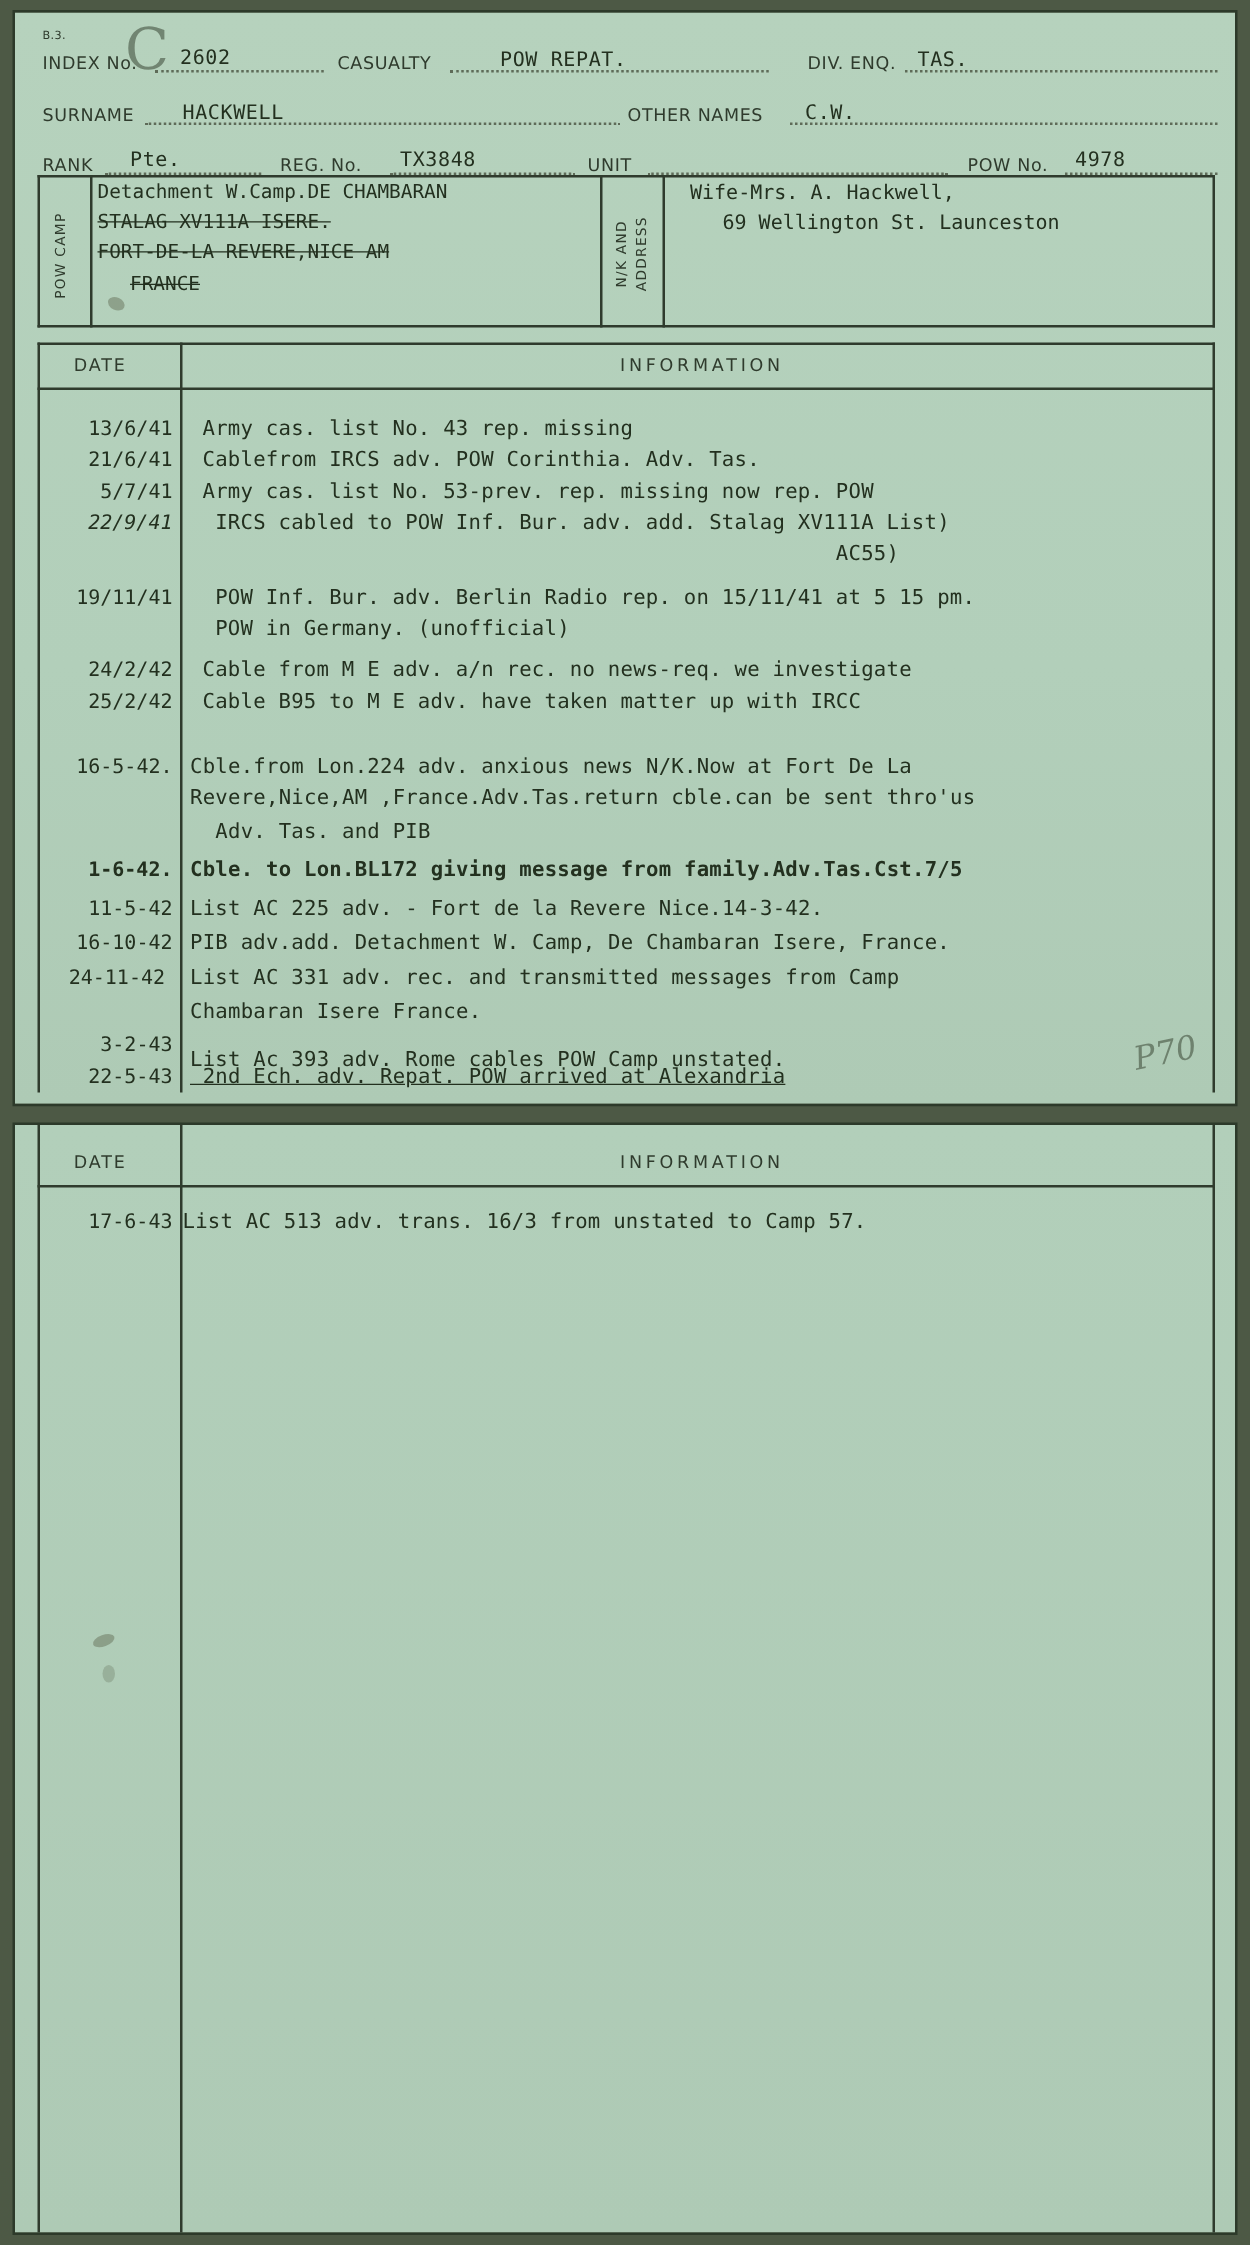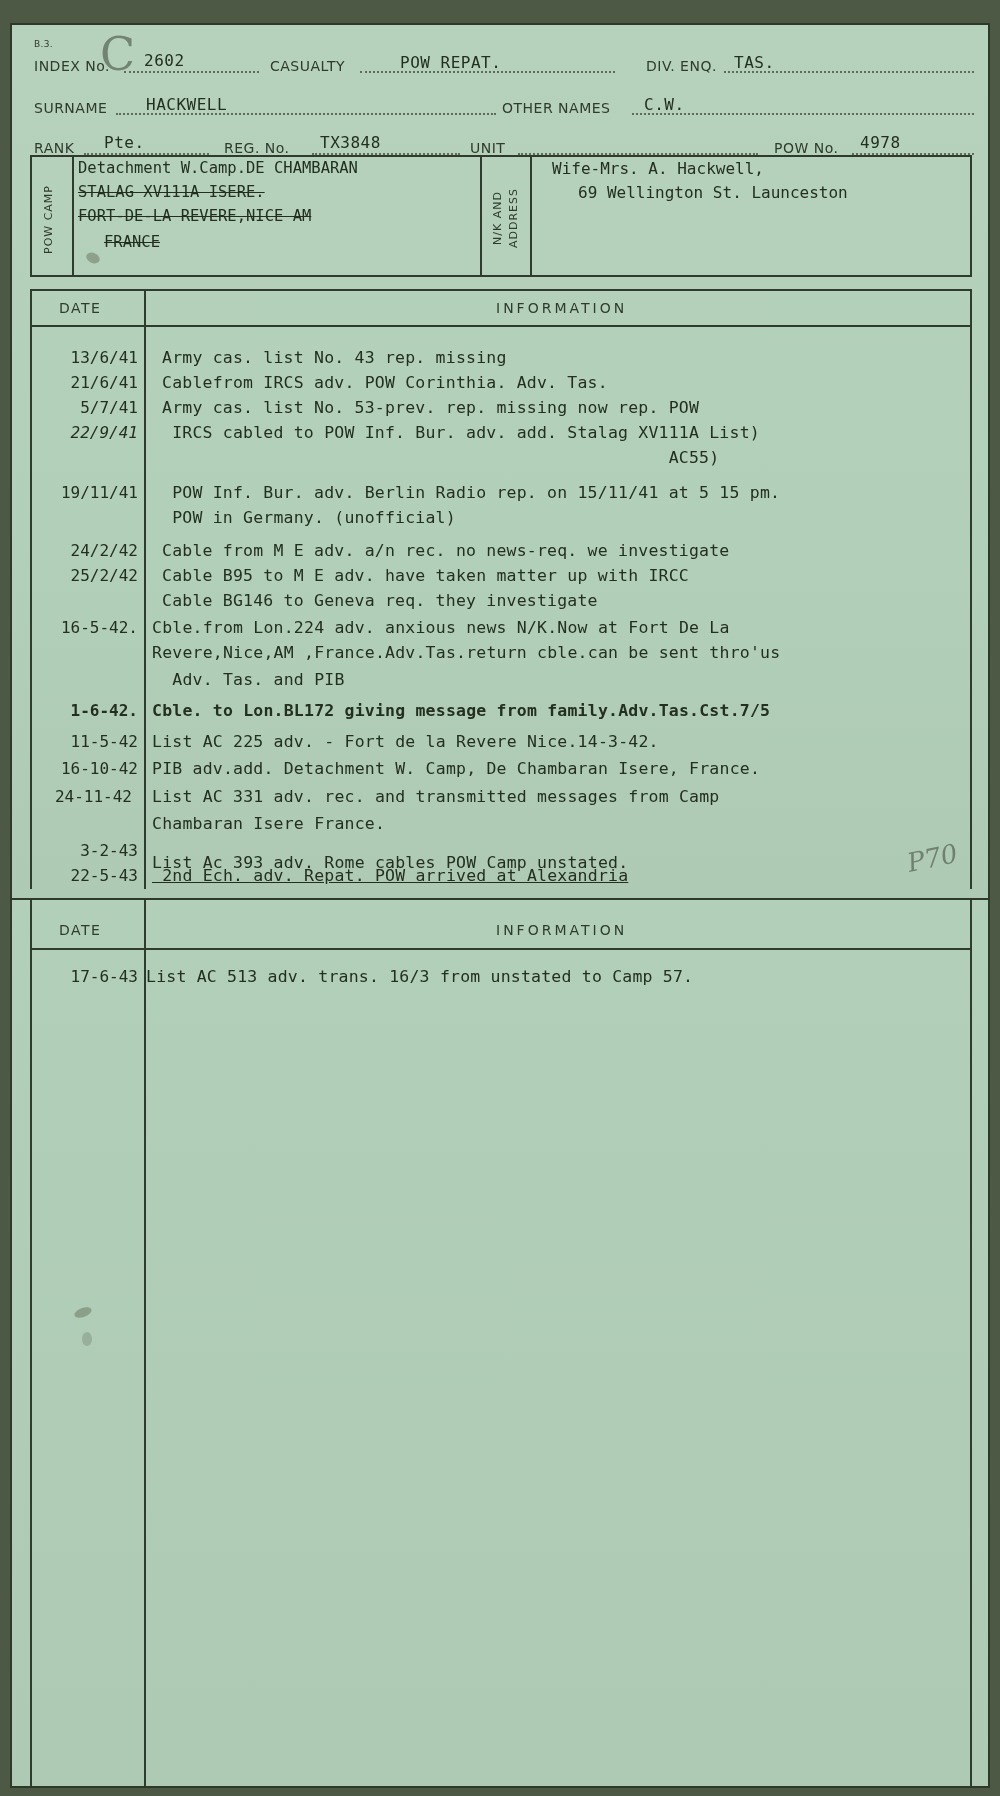--- a/index.html
+++ b/index.html
@@ -23,21 +23,21 @@
   }
   
   .card {
     position: absolute;
     background: #b9d4c0;
     border: 2px solid #2d3a2a;
     box-sizing: border-box;
   }
   #card-top {
     left: 10px;
-    top: 23px;
+    top: 8px;
     width: 980px;
     height: 877px;
     background: linear-gradient(180deg,#b6d2bd 0%, #b2cfba 60%, #aecab5 100%);
   }
   #card-bottom {
     left: 10px;
     top: 898px;
     width: 980px;
     height: 890px;
     background: linear-gradient(180deg,#b2cfba 0%, #aecab5 100%);
@@ -229,21 +229,20 @@
     <div class="row-date" style="left:10px; top:483px; width:116px;"></div>
     <div class="row-info" style="left:150px; top:483px;"> POW in Germany. (unofficial)</div>
 
     <div class="row-date" style="left:10px; top:516px; width:116px;">24/2/42</div>
     <div class="row-info" style="left:150px; top:516px;">Cable from M E adv. a/n rec. no news-req. we investigate</div>
 
     <div class="row-date" style="left:10px; top:541px; width:116px;">25/2/42</div>
     <div class="row-info" style="left:150px; top:541px;">Cable B95 to M E adv. have taken matter up with IRCC</div>
 
     <div class="row-date" style="left:10px; top:566px; width:116px;"></div>
-    <div class="row-info" style="left:150px; top:566px;">Cable BG146 to Geneva req. they investigate</div>
 
     <div class="row-date" style="left:10px; top:593px; width:116px;">16-5-42.</div>
     <div class="row-info" style="left:140px; top:593px;">Cble.from Lon.224 adv. anxious news N/K.Now at Fort De La</div>
 
     <div class="row-date" style="left:10px; top:618px; width:116px;"></div>
     <div class="row-info" style="left:140px; top:618px;">Revere,Nice,AM ,France.Adv.Tas.return cble.can be sent thro'us</div>
 
     <div class="row-date" style="left:10px; top:645px; width:116px;"></div>
     <div class="row-info" style="left:140px; top:645px;">  Adv. Tas. and PIB</div>
 

